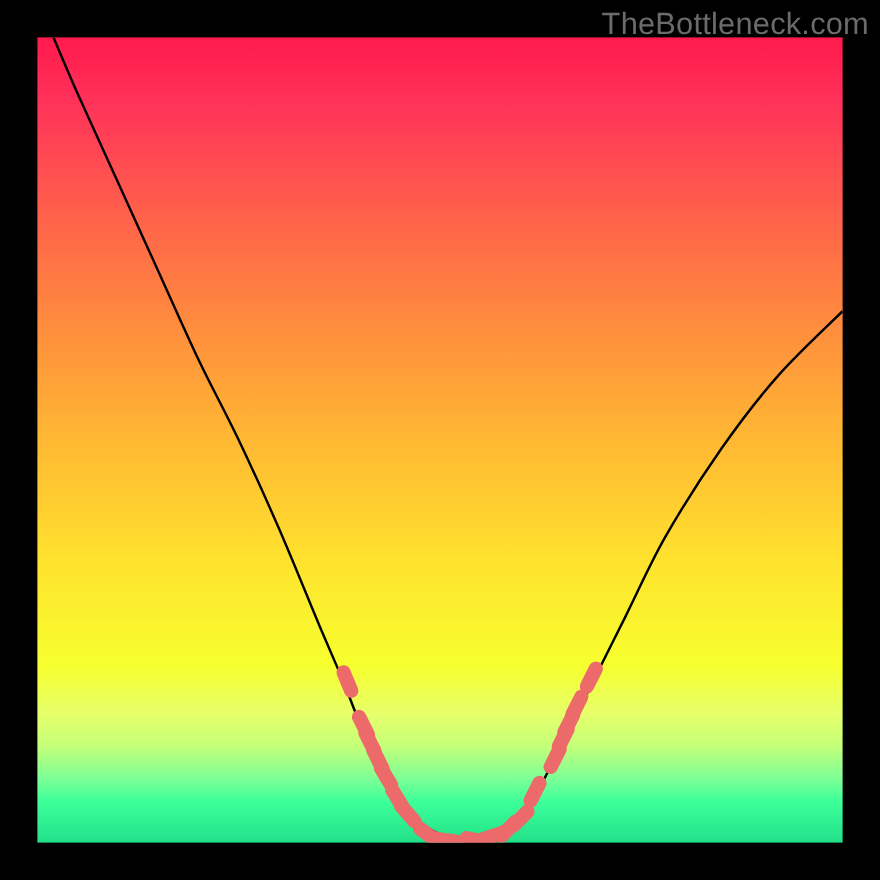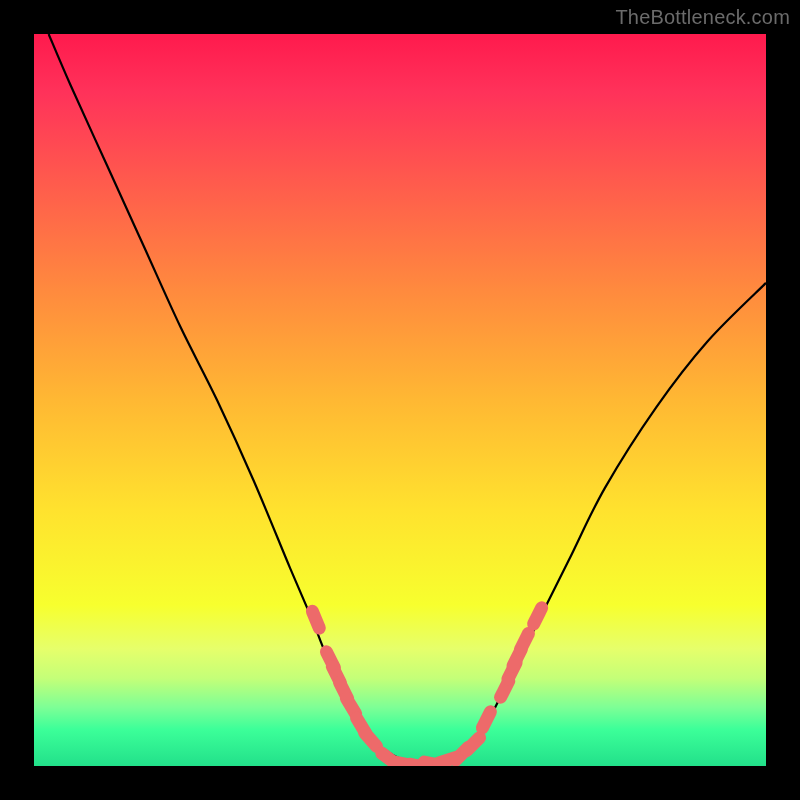--- a/index.html
+++ b/index.html
@@ -30,21 +30,21 @@
       #7dff96 92%,
       #3cff99 95%,
       #22e08a 100%
     );
   }
   .brand {
     position: absolute;
     top: 6px;
     right: 10px;
     color: #6b6b6b;
-    font-size: 20px;
+    font-size: 28px;
     font-weight: 500;
     letter-spacing: 0.2px;
     z-index: 3;
     margin-left: 44px;
   }
   svg.curve {
     position: absolute;
     left: 0;
     top: 0;
     width: 732px;

